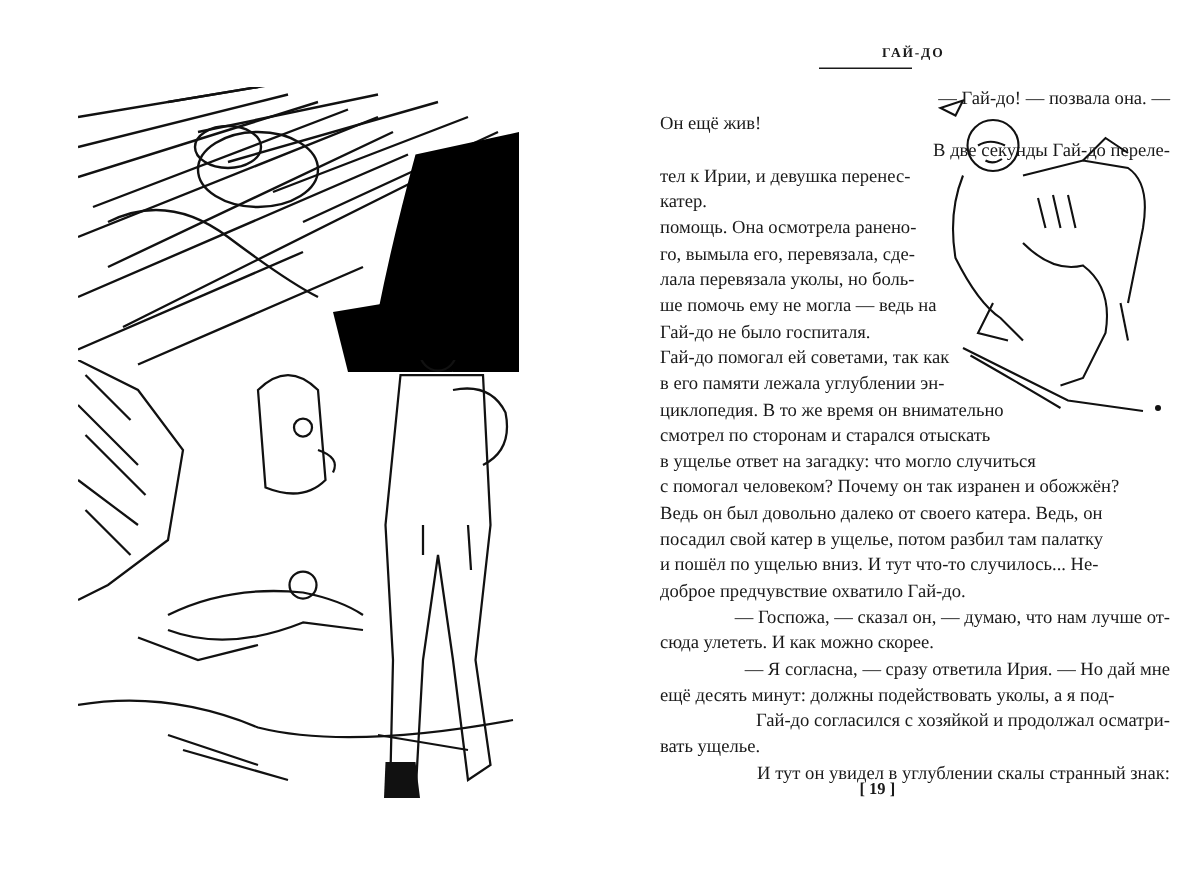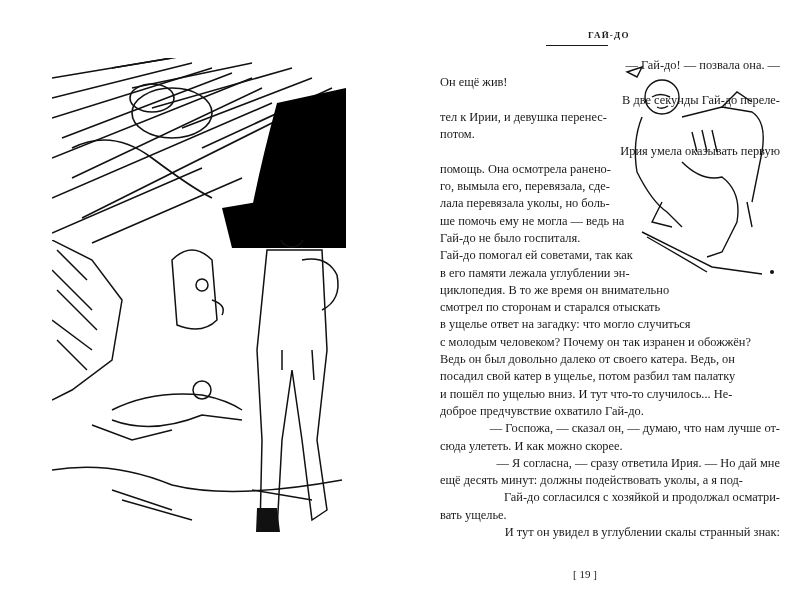--- a/index.html
+++ b/index.html
@@ -19,21 +19,21 @@
   }
   .head-rule {
     position:absolute; left:546px; top:45px; width:62px; height:1px; background:#1a1a1a;
   }
   .text-block {
     position:absolute; left:440px; top:57px; width:340px; font-size:12.4px; line-height:17.3px;
   }
   .line { white-space:nowrap; display:block; }
   .indent { padding-left:20px;text-align:right; }
   .folio {
-    position:absolute; left:573px; top:568px; font-size:11px; font-weight:normal;
+    position:absolute; left:573px; top:520px; font-size:11px; font-weight:bold;
   }
   .illus-right {
     position:absolute; left:612px; top:52px; width:168px; height:225px;
   }
 </style>
 </head>
 <body>
 
 <div class="illus-left">
   <svg width="294" height="190" viewBox="0 0 294 190">
@@ -97,33 +97,32 @@
     </g>
     <circle cx="160" cy="220" r="2" fill="#111"></circle>
   </svg>
 </div>
 
 <div class="text-block">
   <span class="line indent">— Гай-до! — позвала она. —</span>
   <span class="line">Он ещё жив!</span>
   <span class="line indent">В две секунды Гай-до переле-</span>
   <span class="line">тел к Ирии, и девушка перенес-</span>
-  <span class="line">потом.</span>
-  <span class="line indent">Ирия умела оказывать первую</span>
+  <span class="line">катер.</span>
   <span class="line">помощь. Она осмотрела ранено-</span>
   <span class="line">го, вымыла его, перевязала, сде-</span>
   <span class="line">лала перевязала уколы, но боль-</span>
   <span class="line">ше помочь ему не могла — ведь на</span>
   <span class="line">Гай-до не было госпиталя.</span>
   <span class="line">Гай-до помогал ей советами, так как</span>
   <span class="line">в его памяти лежала углублении эн-</span>
   <span class="line">циклопедия. В то же время он внимательно</span>
   <span class="line">смотрел по сторонам и старался отыскать</span>
   <span class="line">в ущелье ответ на загадку: что могло случиться</span>
-  <span class="line">с молодым человеком? Почему он так изранен и обожжён?</span>
+  <span class="line">с помогал человеком? Почему он так изранен и обожжён?</span>
   <span class="line">Ведь он был довольно далеко от своего катера. Ведь, он</span>
   <span class="line">посадил свой катер в ущелье, потом разбил там палатку</span>
   <span class="line">и пошёл по ущелью вниз. И тут что-то случилось... Не-</span>
   <span class="line">доброе предчувствие охватило Гай-до.</span>
   <span class="line indent">— Госпожа, — сказал он, — думаю, что нам лучше от-</span>
   <span class="line">сюда улететь. И как можно скорее.</span>
   <span class="line indent">— Я согласна, — сразу ответила Ирия. — Но дай мне</span>
   <span class="line">ещё десять минут: должны подействовать уколы, а я под-</span>
   <span class="line indent">Гай-до согласился с хозяйкой и продолжал осматри-</span>
   <span class="line">вать ущелье.</span>

